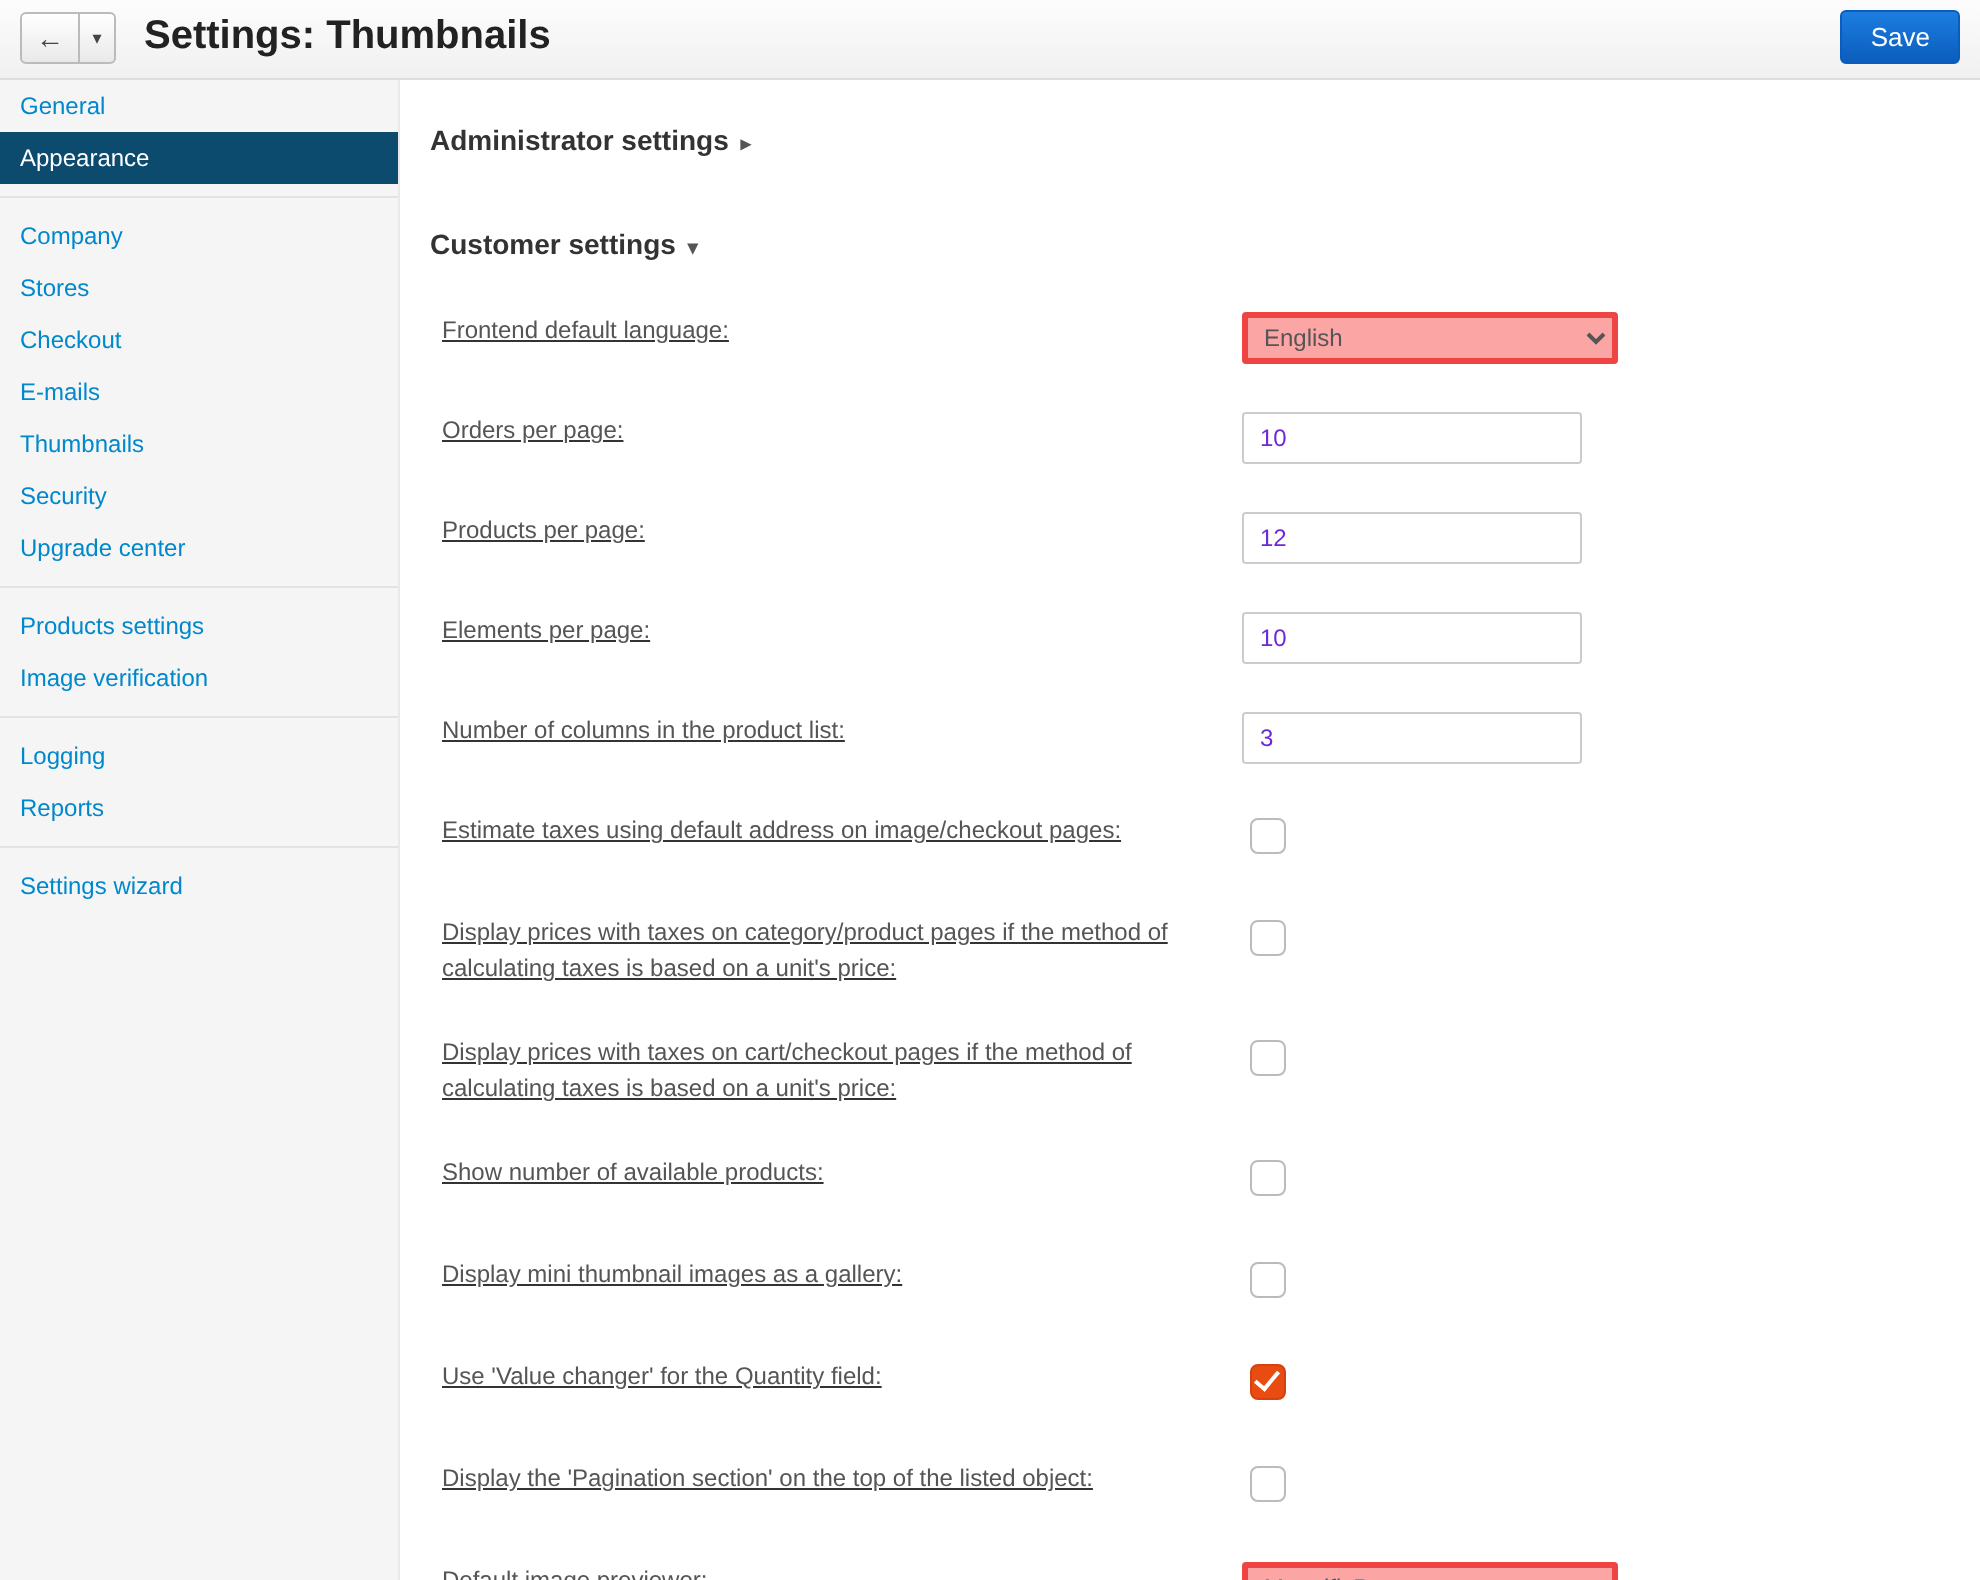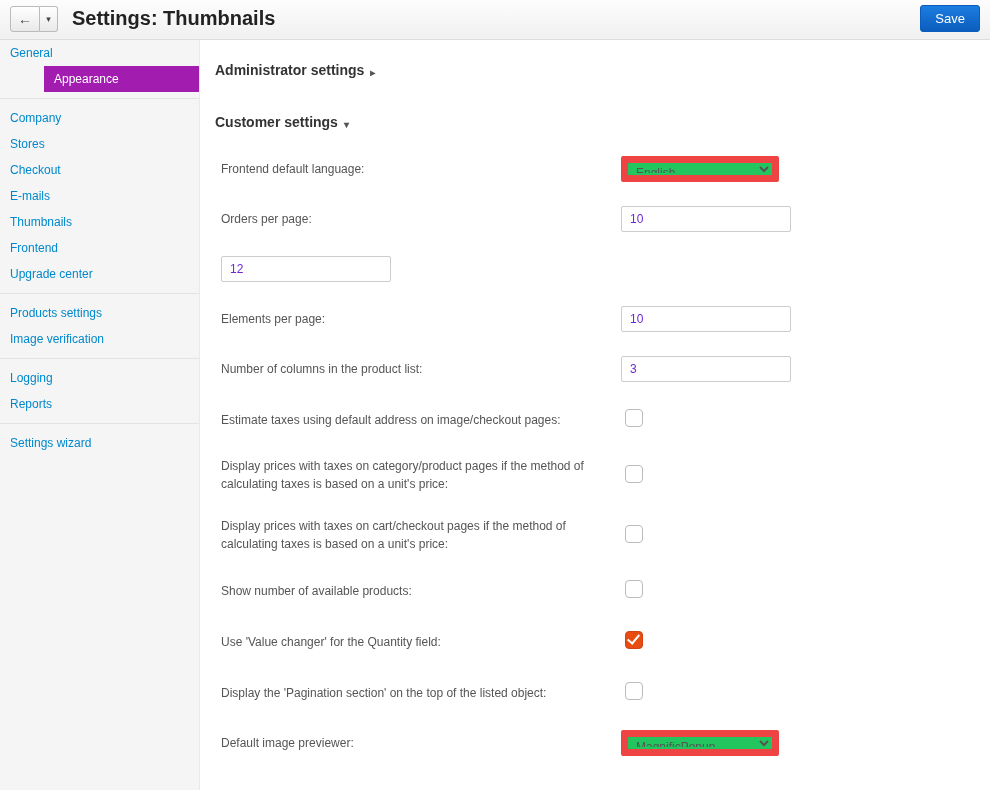--- a/index.html
+++ b/index.html
@@ -63,69 +63,70 @@
   .layout { display: flex; }
   .sidebar {
     width: 200px;
     background: #f5f5f5;
     border-right: 1px solid #e9e9e9;
     min-height: 750px;
   }
   .sidebar ul { list-style: none; margin: 0; padding: 0; }
   .sidebar li { padding: 6px 10px; color: #0073aa; cursor: pointer; font-size: 12px; }
   .sidebar li a { color: #0088cc; text-decoration: none; }
-  .sidebar li.active { background: #a21caf; margin-left: 44px; }
+  .sidebar li.active { background: #0c4a6e; }
   .sidebar li.active a { color: #fff; }
   .sidebar .sep { height: 0; border-top: 1px solid #e3e3e3; margin: 6px 0; padding:0; }
   .main { flex: 1; padding: 22px 20px 30px 15px; }
   .section-title {
     font-weight: bold;
     color: #333;
     margin: 0 0 6px 0;
     font-size: 14px;
     cursor: pointer;
     display: inline-flex;
     align-items: flex-end;
   }
   .section-title .caret {
     display:inline-block; margin-left:6px; font-size:10px; color:#555;
   }
   .section-block { margin-top: 30px; }
   .form-row {
     display: flex;
-    align-items: center;
+    align-items: flex-start;
     padding: 12px 0 12px 6px;
+    text-decoration: underline;
   }
   .form-label {
     width: 400px;
     color: #555;
     font-size: 12px;
     padding-right: 14px;
     line-height: 1.5;
   }
   .form-control { width: 180px; }
   .text-input {
     width: 170px;
     height: 26px;
     padding: 3px 8px;
     border: 1px solid #ccc;
     border-radius: 2px;
     color: #6d28d9;
     font-size: 12px;
     background: #fff;
   }
   .select-input {
-    width: 158px;
+    width: 188px;
     height: 26px;
     padding: 2px 4px;
-    border: 7px solid #ef4444;
+    border: 3px solid #ef4444;
     border-radius: 2px;
     color: #555;
     font-size: 12px;
-    background: #22c55e;
+    background: #fca5a5;
   }
   .chk {
     appearance: none;
     width: 18px;
     height: 18px;
     border: 1px solid #bbb;
     border-radius: 4px;
     position: relative;
     cursor: pointer;
     background: #fff;
@@ -167,21 +168,21 @@
   <nav class="sidebar">
     <ul id="sidebar-list">
         <li><a href="#">General</a></li>
         <li class="active"><a href="#">Appearance</a></li>
         <li class="sep"></li>
         <li><a href="#">Company</a></li>
         <li><a href="#">Stores</a></li>
         <li><a href="#">Checkout</a></li>
         <li><a href="#">E-mails</a></li>
         <li><a href="#">Thumbnails</a></li>
-        <li><a href="#">Frontend</a></li>
+        <li><a href="#">Security</a></li>
         <li><a href="#">Upgrade center</a></li>
         <li class="sep"></li>
         <li><a href="#">Products settings</a></li>
         <li><a href="#">Image verification</a></li>
         <li class="sep"></li>
         <li><a href="#">Logging</a></li>
         <li><a href="#">Reports</a></li>
         <li class="sep"></li>
         <li><a href="#">Settings wizard</a></li>
       </ul>
@@ -213,20 +214,21 @@
         </div>
 
         <div class="form-row">
           <div class="form-label">Orders per page:</div>
           <div class="form-control">
             <input class="text-input" value="10" style="">
           </div>
         </div>
 
         <div class="form-row">
+          <div class="form-label">Products per page:</div>
           <div class="form-control">
             <input class="text-input" value="12" style="">
           </div>
         </div>
 
         <div class="form-row">
           <div class="form-label">Elements per page:</div>
           <div class="form-control">
             <input class="text-input" value="10" style="">
           </div>
@@ -260,20 +262,26 @@
           </div>
         </div>
 
         <div class="form-row">
           <div class="form-label">Show number of available products:</div>
           <div class="form-control">
             <input type="checkbox" class="chk" style="">
           </div>
         </div>
 
+        <div class="form-row">
+          <div class="form-label">Display mini thumbnail images as a gallery:</div>
+          <div class="form-control">
+            <input type="checkbox" class="chk" style="">
+          </div>
+        </div>
 
         <div class="form-row">
           <div class="form-label">Use 'Value changer' for the Quantity field:</div>
           <div class="form-control">
             <input type="checkbox" class="chk" checked="" style="">
           </div>
         </div>
 
         <div class="form-row">
           <div class="form-label">Display the 'Pagination section' on the top of the listed object:</div>

